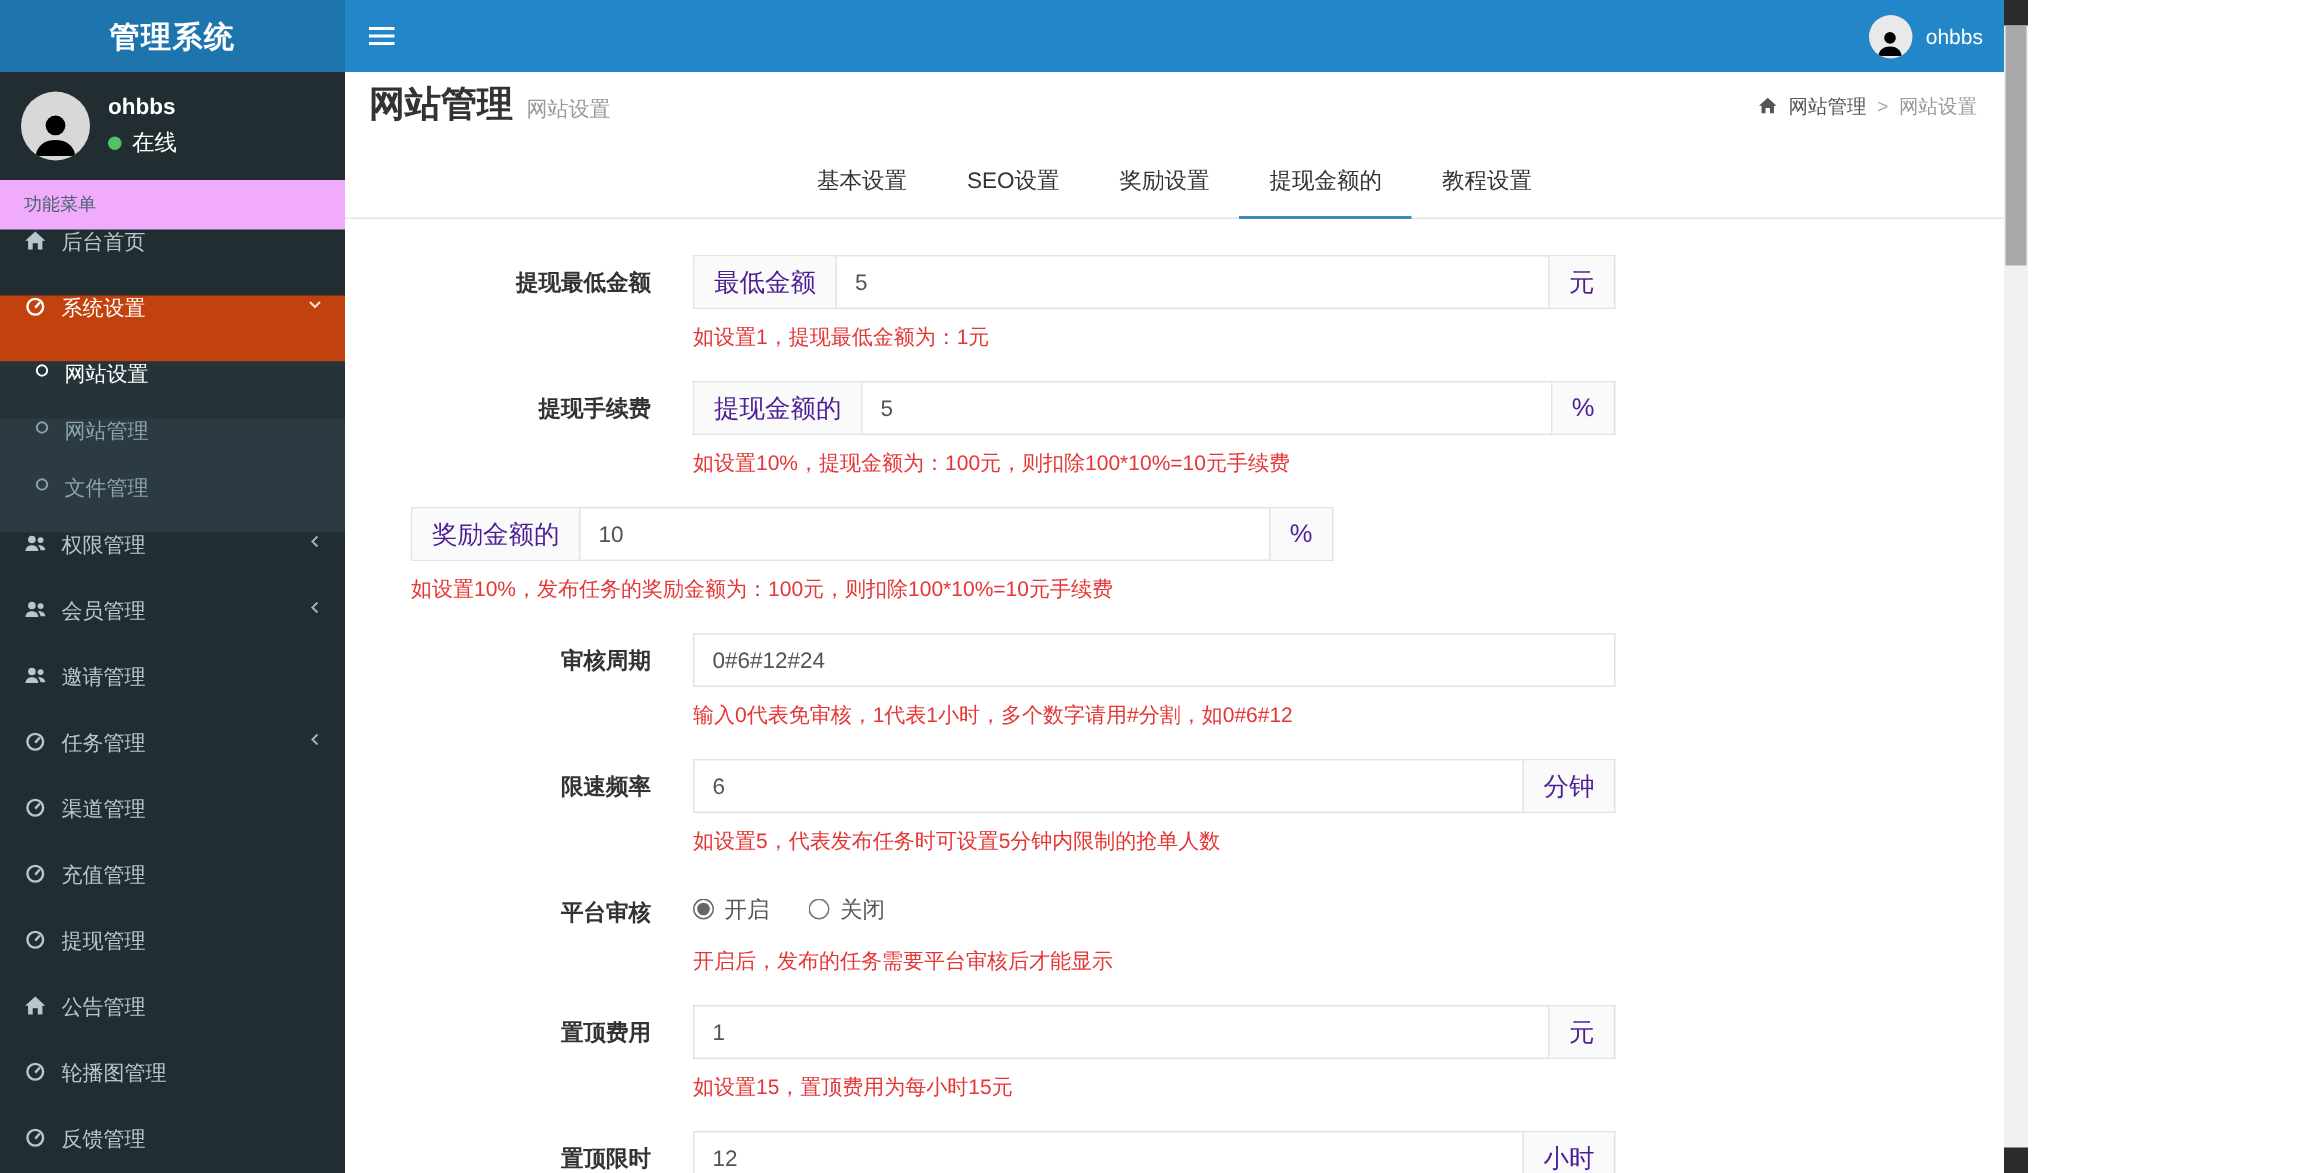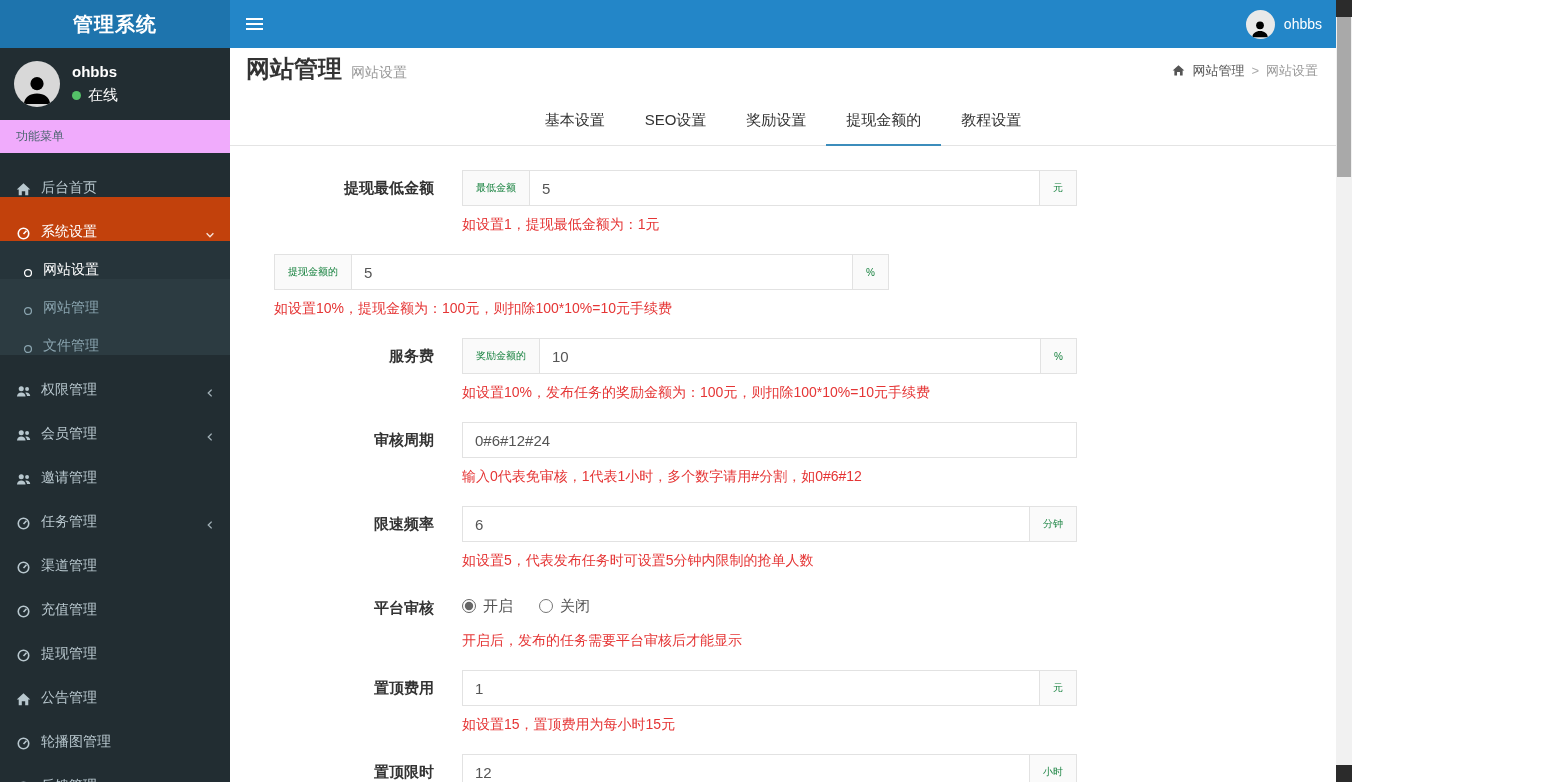--- a/index.html
+++ b/index.html
@@ -24,21 +24,21 @@
   
   .sidebar { position:absolute; left:0; top:48px; width:230px; bottom:0; background:#222d32; overflow:hidden; }
   .user-panel { display:flex; align-items:center; gap:12px; padding:13px 14px; }
   .avatar-lg { width:46px; height:46px; border-radius:50%; background:#d8d8d8; color:#4d5359;
     display:flex; align-items:flex-end; justify-content:center; overflow:hidden; flex:none; }
   .avatar-lg svg { width:34px; height:34px; }
   .user-name { color:#fff; font-size:15px; font-weight:bold; }
   .user-status { display:flex; align-items:center; gap:7px; color:#fff; font-size:15px; margin-top:6px; }
   .dot { width:9px; height:9px; border-radius:50%; background:#54c168; }
   .menu-header { background:#f0abfc; color:#4b646f; font-size:12px; padding:8px 16px; }
-  .menu-item { display:flex; align-items:flex-end; height:44px; padding:0 14px 0 16px;
+  .menu-item { display:flex; align-items:flex-start; height:44px; padding:0 14px 0 16px;
     color:#b8c7ce; font-size:14px; cursor:pointer; }
   .menu-item .ic { width:15px; height:15px; margin-right:10px; flex:none; }
   .menu-item .chev { width:12px; height:12px; margin-left:auto; opacity:.85; }
   .menu-item.parent-active { color:#fff; background:#c2410c; }
   .submenu { background:#2c3b41; }
   .submenu .menu-item { height:38px; padding-left:22px; color:#8aa4af; }
   .submenu .menu-item .ic { width:12px; height:12px; margin-right:9px; }
   .submenu .menu-item.active { color:#fff; background:#26343a; }
 
   
@@ -56,21 +56,21 @@
   .tab { padding:14px 20px; font-size:15px; color:#333; cursor:pointer;
     border-bottom:2px solid transparent; margin-bottom:-1px; }
   .tab.active { border-bottom-color:#3c8dbc; }
 
   .form { padding:24px 16px 0 16px; }
   .form-row { display:flex; margin-bottom:20px; }
   .form-label { width:188px; flex:none; text-align:right; font-size:15px; font-weight:bold;
     color:#333; padding-top:9px; }
   .form-field { margin-left:28px; width:615px; flex:none; }
   .input-group { display:flex; width:100%; height:36px; border:1px solid #e2e2e2; background:#fff; }
-  .addon { display:flex; align-items:center; padding:0 13px; background:#fafafa; color:#15803d; font-size:10px; flex:none; }
+  .addon { display:flex; align-items:center; padding:0 13px; background:#fafafa; color:#4c1d95; font-size:17px; flex:none; }
   .addon.prefix { border-right:1px solid #e2e2e2; }
   .addon.suffix { border-left:1px solid #e2e2e2; }
   .input { flex:1; min-width:0; border:none; outline:none; background:transparent;
     padding:0 12px; font-size:15px; color:#555; font-family:inherit; }
   .hint { margin-top:9px; font-size:14px; color:#e53535; line-height:19px; }
   .radio-group { display:flex; align-items:center; gap:26px; height:32px; }
   .radio { display:flex; align-items:center; gap:7px; font-size:15px; color:#555; cursor:pointer; }
   .radio input { width:14px; height:14px; margin:0; accent-color:#666; }
 
   
@@ -291,32 +291,32 @@
           <div class="input-group">
             <span class="addon prefix">最低金额</span>
             <input class="input" type="text" value="5" style="">
             <span class="addon suffix">元</span>
           </div>
           <div class="hint">如设置1，提现最低金额为：1元</div>
         </div>
       </div>
 
       <div class="form-row">
+        <label class="form-label">提现手续费</label>
         <div class="form-field">
           <div class="input-group">
             <span class="addon prefix">提现金额的</span>
             <input class="input" type="text" value="5" style="">
             <span class="addon suffix">%</span>
           </div>
           <div class="hint">如设置10%，提现金额为：100元，则扣除100*10%=10元手续费</div>
         </div>
       </div>
 
       <div class="form-row">
-        <label class="form-label">服务费</label>
         <div class="form-field">
           <div class="input-group">
             <span class="addon prefix">奖励金额的</span>
             <input class="input" type="text" value="10" style="">
             <span class="addon suffix">%</span>
           </div>
           <div class="hint">如设置10%，发布任务的奖励金额为：100元，则扣除100*10%=10元手续费</div>
         </div>
       </div>
 

